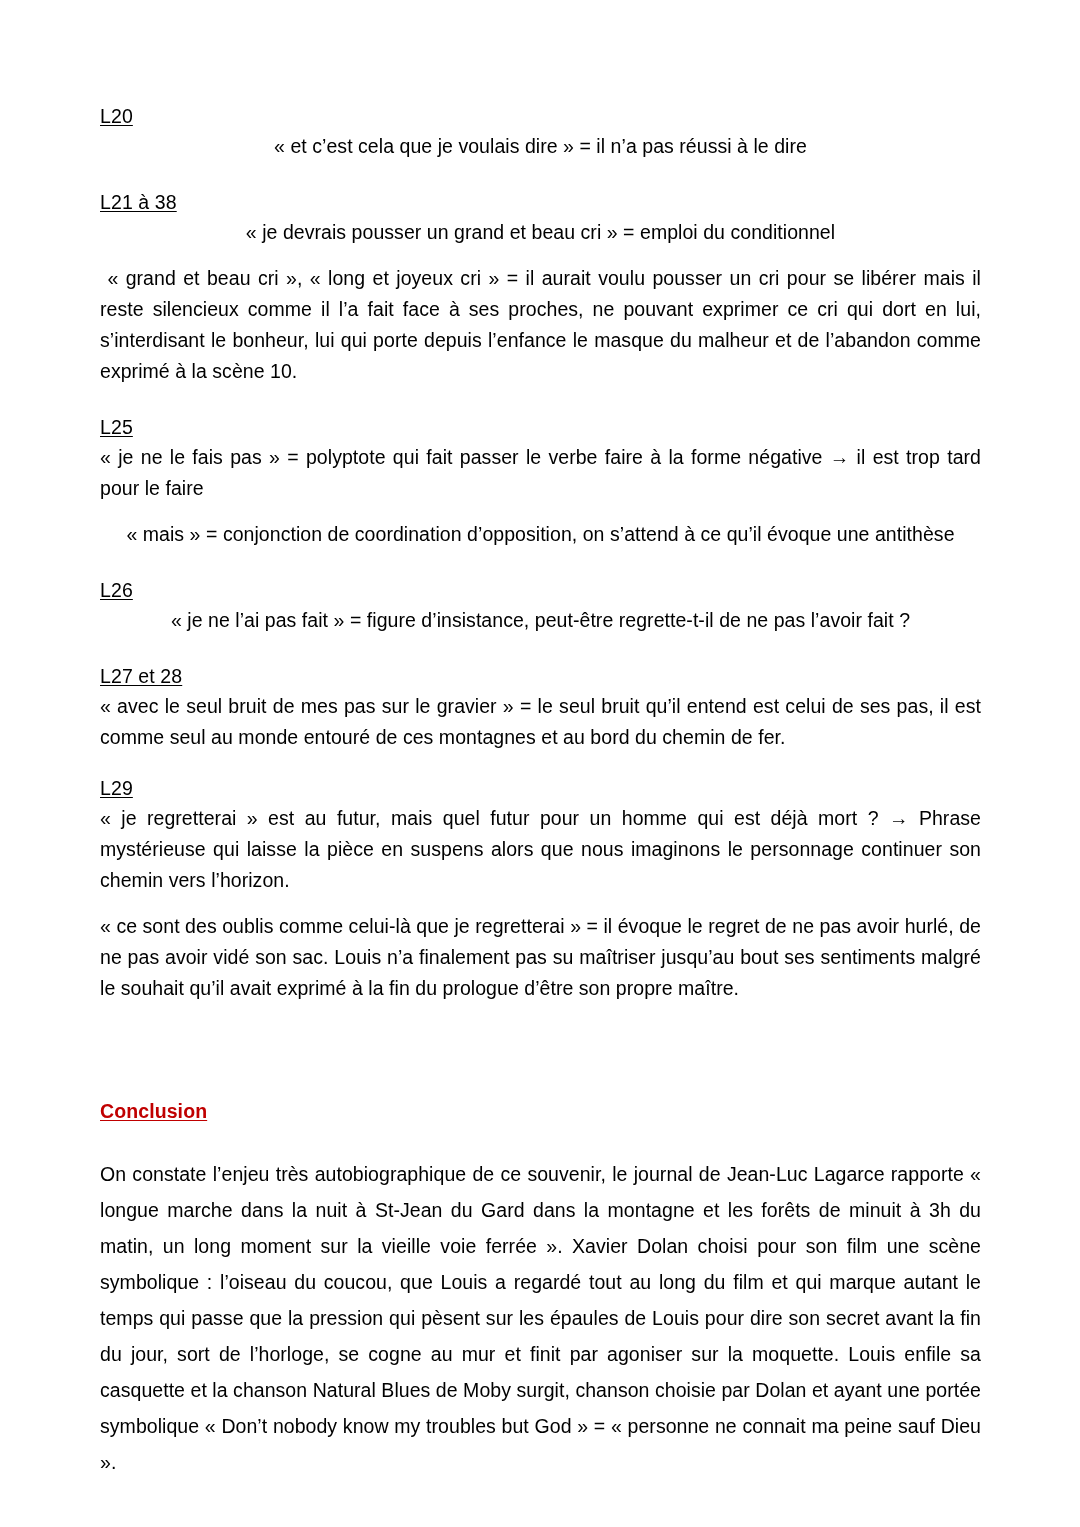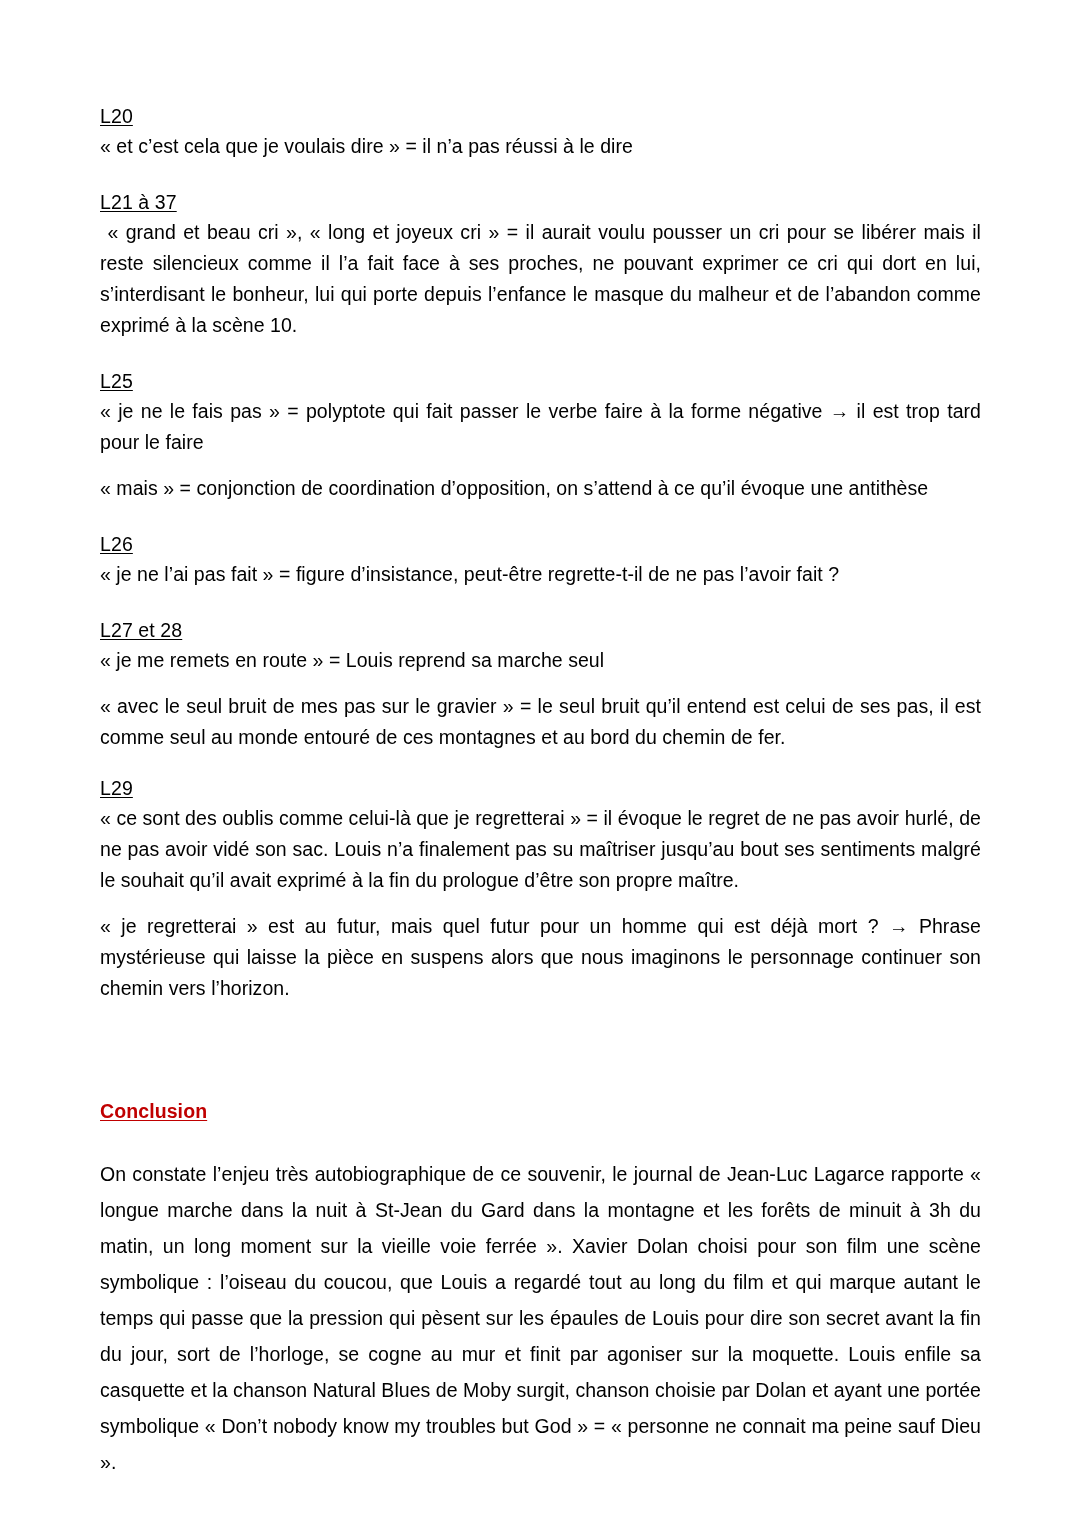--- a/index.html
+++ b/index.html
@@ -43,21 +43,21 @@
   .para {
     font-size: 19.5px;
     line-height: 31px;
     margin: 0;
     text-align: justify;
     text-justify: inter-word;
     letter-spacing: 0.05px;
     white-space: pre-wrap;
   }
   .para.last-left {
-    text-align: left;
+    text-align: center;
   }
   .para + .para {
     margin-top: 15px;
   }
   .spacer-lg {
     height: 56px;
   }
   .conclusion-heading {
     font-size: 19.5px;
     line-height: 27px;
@@ -82,45 +82,45 @@
 
 <div class="page">
   <div class="doc-body">
 
     <div class="section">
       <div class="heading">L20</div>
       <p class="para last-left">« et c’est cela que je voulais dire » = il n’a pas réussi à le dire</p>
     </div>
 
     <div class="section">
-      <div class="heading">L21 à 37</div>
+      <div class="heading">L21 à 38</div>
+      <p class="para last-left">« je devrais pousser un grand et beau cri » = emploi du conditionnel</p>
       <p class="para"> « grand et beau cri », « long et joyeux cri » = il aurait voulu pousser un cri pour se libérer mais il reste silencieux comme il l’a fait face à ses proches, ne pouvant exprimer ce cri qui dort en lui, s’interdisant le bonheur, lui qui porte depuis l’enfance le masque du malheur et de l’abandon comme exprimé à la scène 10.</p>
     </div>
 
     <div class="section">
       <div class="heading">L25</div>
       <p class="para">« je ne le fais pas » = polyptote qui fait passer le verbe faire à la forme négative → il est trop tard pour le faire</p>
       <p class="para last-left">« mais » = conjonction de coordination d’opposition, on s’attend à ce qu’il évoque une antithèse</p>
     </div>
 
     <div class="section">
       <div class="heading">L26</div>
       <p class="para last-left">« je ne l’ai pas fait » = figure d’insistance, peut-être regrette-t-il de ne pas l’avoir fait ?</p>
     </div>
 
     <div class="section tight">
       <div class="heading">L27 et 28</div>
-      <p class="para last-left">« je me remets en route » = Louis reprend sa marche seul</p>
       <p class="para">« avec le seul bruit de mes pas sur le gravier » = le seul bruit qu’il entend est celui de ses pas, il est comme seul au monde entouré de ces montagnes et au bord du chemin de fer.</p>
     </div>
 
     <div class="section tight">
       <div class="heading">L29</div>
+      <p class="para">« je regretterai » est au futur, mais quel futur pour un homme qui est déjà mort ? → Phrase mystérieuse qui laisse la pièce en suspens alors que nous imaginons le personnage continuer son chemin vers l’horizon.</p>
       <p class="para">« ce sont des oublis comme celui-là que je regretterai » = il évoque le regret de ne pas avoir hurlé, de ne pas avoir vidé son sac. Louis n’a finalement pas su maîtriser jusqu’au bout ses sentiments malgré le souhait qu’il avait exprimé à la fin du prologue d’être son propre maître.</p>
-      <p class="para">« je regretterai » est au futur, mais quel futur pour un homme qui est déjà mort ? → Phrase mystérieuse qui laisse la pièce en suspens alors que nous imaginons le personnage continuer son chemin vers l’horizon.</p>
     </div>
 
     <div class="spacer-lg"></div>
 
     <div class="section">
       <div class="conclusion-heading">Conclusion</div>
       <p class="conclusion-para">On constate l’enjeu très autobiographique de ce souvenir, le journal de Jean-Luc Lagarce rapporte « longue marche dans la nuit à St-Jean du Gard dans la montagne et les forêts de minuit à 3h du matin, un long moment sur la vieille voie ferrée ». Xavier Dolan choisi pour son film une scène symbolique : l’oiseau du coucou, que Louis a regardé tout au long du film et qui marque autant le temps qui passe que la pression qui pèsent sur les épaules de Louis pour dire son secret avant la fin du jour, sort de l’horloge, se cogne au mur et finit par agoniser sur la moquette. Louis enfile sa casquette et la chanson Natural Blues de Moby surgit, chanson choisie par Dolan et ayant une portée symbolique « Don’t nobody know my troubles but God » = « personne ne connait ma peine sauf Dieu ».</p>
     </div>
 
   </div>

